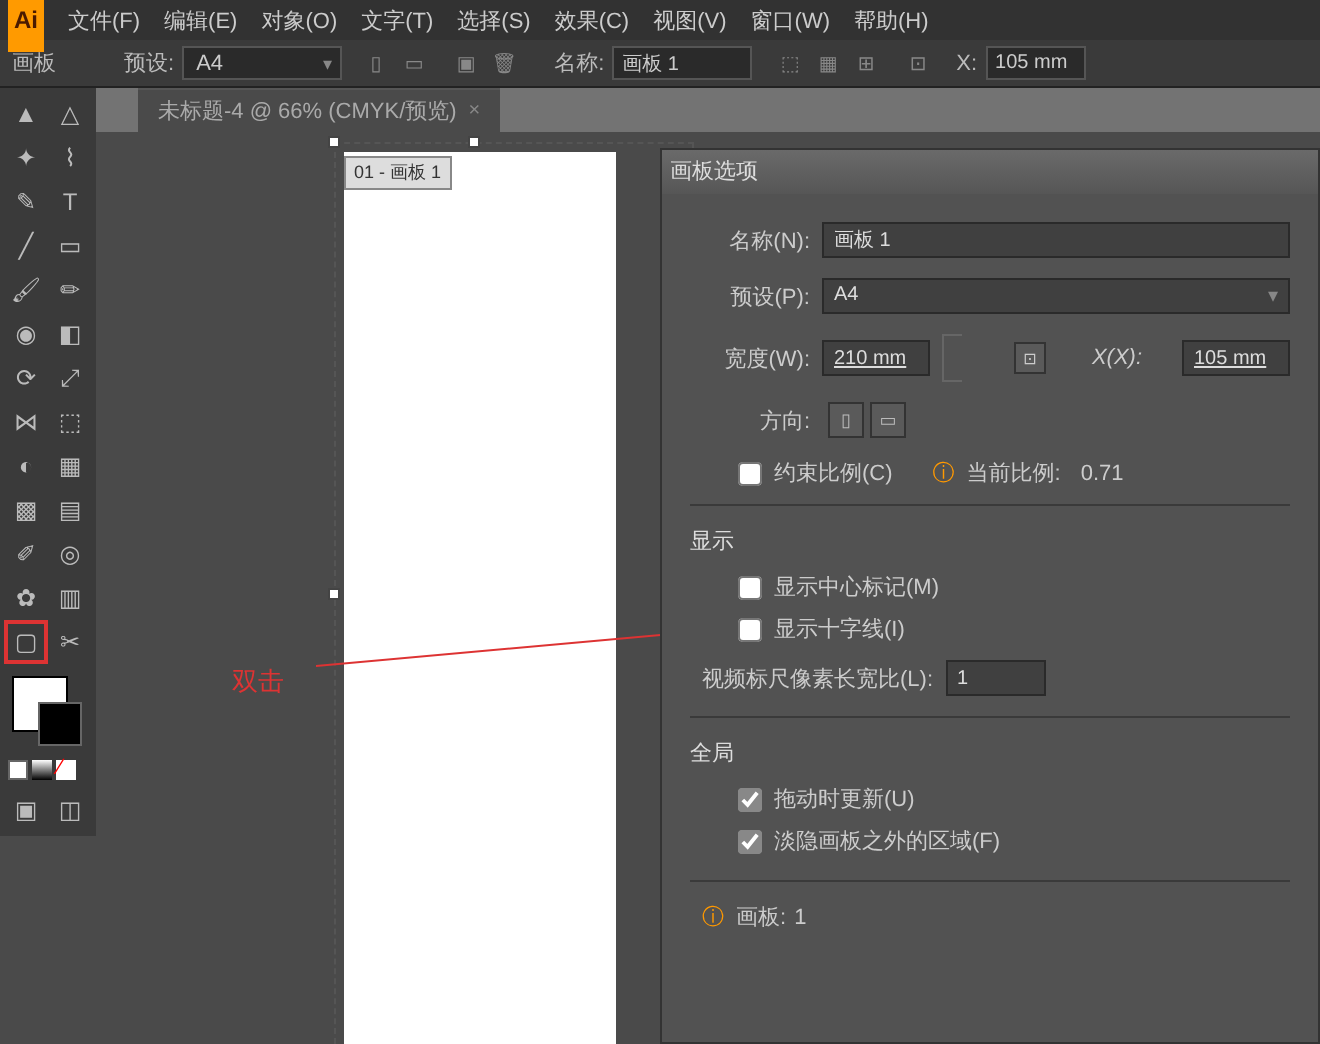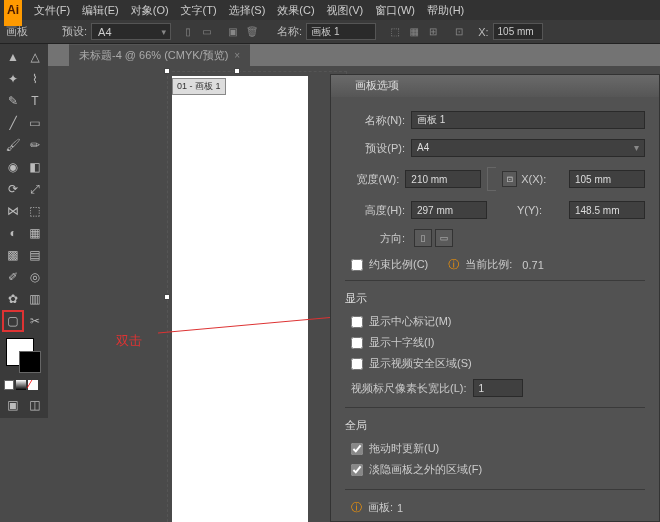--- a/index.html
+++ b/index.html
@@ -26,34 +26,34 @@
 .minisw { display:flex; gap:2px; margin:14px 0 0 2px; }
 .minisw div { width:10px; height:10px; }
 .canvas { position:absolute; left:48px; top:66px; right:0; bottom:0; background:#4a4a4a; }
 .artboard { position:absolute; left:124px; top:10px; width:136px; height:446px; background:#fff; }
 .ab-border { position:absolute; left:119px; top:5px; width:180px; height:456px; border:1px dashed #555; }
 .ab-label { position:absolute; left:124px; top:12px; background:#ddd; color:#333; font-size:9px; padding:1px 4px; border:1px solid #888; }
 .handle { position:absolute; width:6px; height:6px; background:#fff; border:1px solid #444; }
 .annotation { position:absolute; left:68px; top:266px; color:#d33; font-size:13px; }
 .arrow { position:absolute; left:110px; top:247px; }
 .dialog { position:absolute; right:0; top:74px; width:330px; height:448px; background:#525252; border:1px solid #333; }
-.dlg-title { height:22px; background:linear-gradient(#6a6a6a,#565656); padding:3px 24px; color:#ddd; font-size:11px;font-family:Liberation Mono, monospace; }
+.dlg-title { height:22px; background:linear-gradient(#6a6a6a,#565656); padding:3px 4px; color:#ddd; font-size:11px;font-family:Liberation Mono, monospace; }
 .dlg-body { padding:14px 14px; }
 .row { display:flex; align-items:center; margin-bottom:10px; font-size:11px; color:#ccc; }
 .row .rlbl { width:60px; text-align:right; margin-right:6px; }
-.row .rlbl2 { width:44px; text-align:left; margin-right:8px; }
+.row .rlbl2 { width:44px; text-align:right; margin-right:20px;font-style:italic; }
 .inp { background:#404040; border:1px solid #2a2a2a; padding:2px 5px; color:#ddd; font-size:10px; height:18px; }
 .inp.w1 { flex:1; }
-.inp.w2 { width:76px; }
+.inp.w2 { width:54px;text-decoration:underline; }
 .dd2 { background:#404040; border:1px solid #2a2a2a; padding:2px 5px; color:#ddd; font-size:10px; height:18px; flex:1; position:relative; }
 .dd2::after { content:"▾"; position:absolute; right:5px; color:#888; }
 .btn-sq { width:18px; height:18px; background:#5a5a5a; border:1px solid #333; margin-left:3px; display:inline-flex; align-items:center; justify-content:center; font-size:9px; color:#bbb; }
 .sep { height:1px; background:#3a3a3a; margin:8px 0 10px; }
 .sec-title { color:#ddd; font-size:11px; margin-bottom:8px; }
-.chk { display:flex; align-items:center; gap:6px; margin-bottom:6px; margin-left:6px; font-size:11px; color:#ccc; }
+.chk { display:flex; align-items:center; gap:6px; margin-bottom:6px; margin-left:24px; font-size:11px; color:#ccc; }
 .chk input { width:12px; height:12px; accent-color:#888; }
 .link-ic { width:10px; height:24px; margin:0 6px; display:flex; align-items:center; justify-content:center; font-size:11px; color:#888; border-left:1px solid #666; border-top:1px solid #666; border-bottom:1px solid #666; }
 </style>
 </head>
 <body>
 
 <div class="menubar">
   <div class="ai-logo">Ai</div>
   <div class="menu-item">文件(F)</div>
   <div class="menu-item">编辑(E)</div>
@@ -168,27 +168,20 @@
     <div class="row">
       <span class="rlbl">宽度(W):</span>
       <input class="inp w2" value="210 mm" style="">
       <div class="link-ic"></div>
       <span style="flex:1"></span>
       <span style="width:16px;height:16px;background:#5a5a5a;border:1px solid #333;margin-right:4px;display:inline-flex;align-items:center;justify-content:center;font-size:8px">⊡</span>
       <span class="rlbl2">X(X):</span>
       <input class="inp w2" value="105 mm" style="">
     </div>
     <div class="row">
-      <span class="rlbl">高度(H):</span>
-      <input class="inp w2" value="297 mm" style="">
-      <span style="flex:1"></span>
-      <span class="rlbl2">Y(Y):</span>
-      <input class="inp w2" value="148.5 mm" style="">
-    </div>
-    <div class="row">
       <span class="rlbl">方向:</span>
       <span class="btn-sq">▯</span>
       <span class="btn-sq">▭</span>
     </div>
     <div class="chk">
       <input type="checkbox" style="">
       <span>约束比例(C)</span>
       <span style="margin-left:14px;color:#f90">ⓘ</span>
       <span>当前比例:</span>
       <span style="margin-left:4px">0.71</span>
@@ -196,24 +189,20 @@
     <div class="sep"></div>
     <div class="sec-title">显示</div>
     <div class="chk">
         <input type="checkbox" style="">
         <span>显示中心标记(M)</span>
       </div>
     <div class="chk">
         <input type="checkbox" style="">
         <span>显示十字线(I)</span>
       </div>
-    <div class="chk">
-        <input type="checkbox" style="">
-        <span>显示视频安全区域(S)</span>
-      </div>
     <div class="row" style="margin-top:8px;margin-left:6px">
       <span>视频标尺像素长宽比(L):</span>
       <input class="inp" style="width: 50px; margin-left: 6px;" value="1">
     </div>
     <div class="sep"></div>
     <div class="sec-title">全局</div>
     <div class="chk">
         <input type="checkbox" checked="" style="">
         <span>拖动时更新(U)</span>
       </div>

